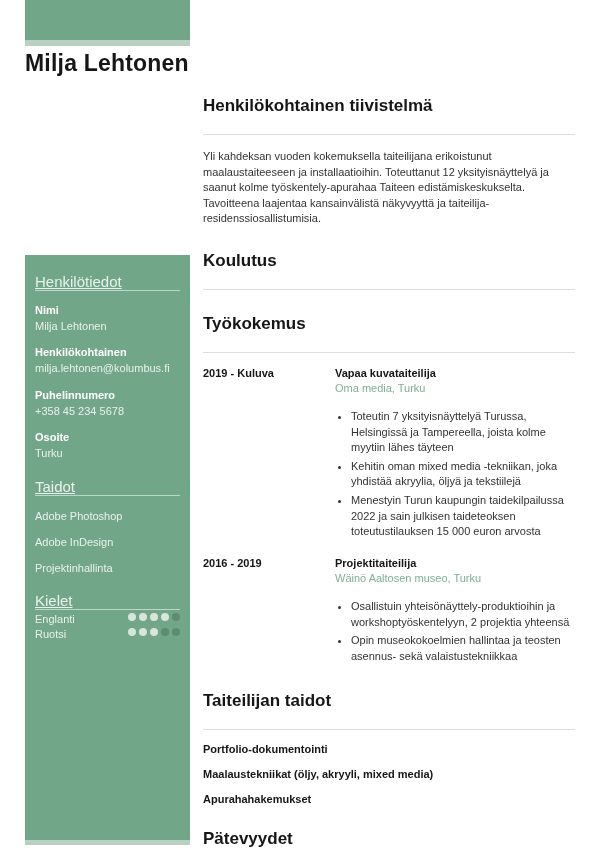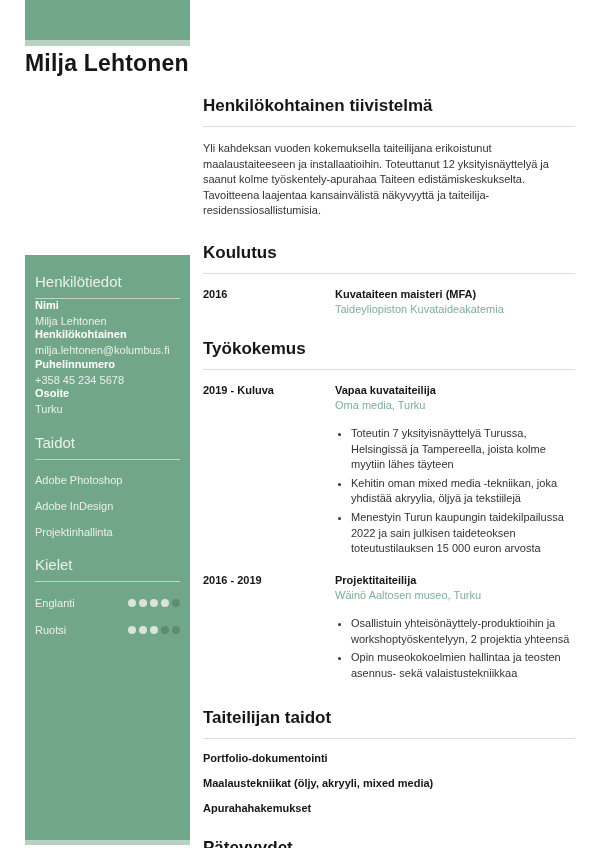--- a/index.html
+++ b/index.html
@@ -23,37 +23,37 @@
   .top-strip{position:absolute;left:25px;top:40px;width:165px;height:6px;background:var(--green-light);}
   .name{position:absolute;left:25px;top:50px;font-size:23px;font-weight:700;color:var(--ink);letter-spacing:.2px;}
   
   .sidebar{
     position:absolute;left:25px;top:255px;width:165px;height:585px;background:var(--green);
     box-sizing:border-box;padding:0 10px;color:#fff;
   }
   .sidebar-strip{position:absolute;left:25px;top:840px;width:165px;height:5px;background:var(--green-light);}
   .side-title{
     font-size:15px;font-weight:400;color:var(--side-pale);
-    margin:18px 0 0;padding-bottom:8px;border-bottom:1px solid rgba(255,255,255,.55);
+    margin:18px 0 0;border-bottom:1px solid rgba(255,255,255,.55);text-decoration:underline;
   }
-  .field{}
+  .field{margin-top:13px;}
   .field-label{font-size:11px;font-weight:700;color:#ffffff;margin-bottom:3px;}
   .field-value{font-size:11px;color:var(--side-pale);line-height:1.3;word-break:break-all;}
   .side-skill{font-size:11px;color:var(--side-pale);margin-top:14px;}
-  .lang-row{display:flex;justify-content:space-between;align-items:center;margin-top:15px;}
+  .lang-row{display:flex;justify-content:space-between;align-items:flex-start;margin-top:3px;}
   .lang-label{font-size:11px;color:var(--side-pale);}
   .dots{display:flex;align-items:center;}
   .dot{width:8px;height:8px;border-radius:50%;margin-left:3px;display:inline-block;}
   .dot-filled{background:var(--dot-filled);}
   .dot-empty{background:var(--dot-empty);}
   
   .main{position:absolute;left:203px;top:96px;width:372px;color:var(--body-ink);}
   .section-title{
     font-size:17px;font-weight:700;color:var(--ink);margin:0;
-    padding:0 0 10px;border-bottom:1px solid var(--rule);
+    padding:0 0 18px;border-bottom:1px solid var(--rule);
   }
   .mt-sec{margin-top:24px;}
   .summary-text{font-size:11px;line-height:1.42;margin:14px 0 0;color:var(--body-ink);}
   .entry-row{display:flex;margin-top:14px;}
   .col-date{width:132px;flex:0 0 132px;font-size:11px;font-weight:700;color:var(--ink);}
   .col-body{flex:1;}
   .entry-role{font-size:11px;font-weight:700;color:var(--ink);}
   .entry-employer{font-size:11px;color:var(--accent);margin-top:3px;}
   .bullets{margin:15px 0 0 16px;padding:0;}
   .bullets li{font-size:11px;line-height:1.42;margin-bottom:3px;color:var(--body-ink);}
@@ -114,27 +114,20 @@
   </div>
 </div>
 <div class="sidebar-strip"></div>
 
 <div class="main">
 
   <h2 class="section-title">Henkilökohtainen tiivistelmä</h2>
   <p class="summary-text">Yli kahdeksan vuoden kokemuksella taiteilijana erikoistunut maalaustaiteeseen ja installaatioihin. Toteuttanut 12 yksityisnäyttelyä ja saanut kolme työskentely-apurahaa Taiteen edistämiskeskukselta. Tavoitteena laajentaa kansainvälistä näkyvyyttä ja taiteilija-residenssiosallistumisia.</p>
 
   <h2 class="section-title mt-sec">Koulutus</h2>
-  <div class="entry-row">
-    <div class="col-date">2016</div>
-    <div class="col-body">
-      <div class="entry-role">Kuvataiteen maisteri (MFA)</div>
-      <div class="entry-employer">Taideyliopiston Kuvataideakatemia</div>
-    </div>
-  </div>
 
   <h2 class="section-title mt-sec">Työkokemus</h2>
 
   <div class="entry-row">
     <div class="col-date">2019 - Kuluva</div>
     <div class="col-body">
       <div class="entry-role">Vapaa kuvataiteilija</div>
       <div class="entry-employer">Oma media, Turku</div>
       <ul class="bullets">
         <li>Toteutin 7 yksityisnäyttelyä Turussa, Helsingissä ja Tampereella, joista kolme myytiin lähes täyteen</li>

